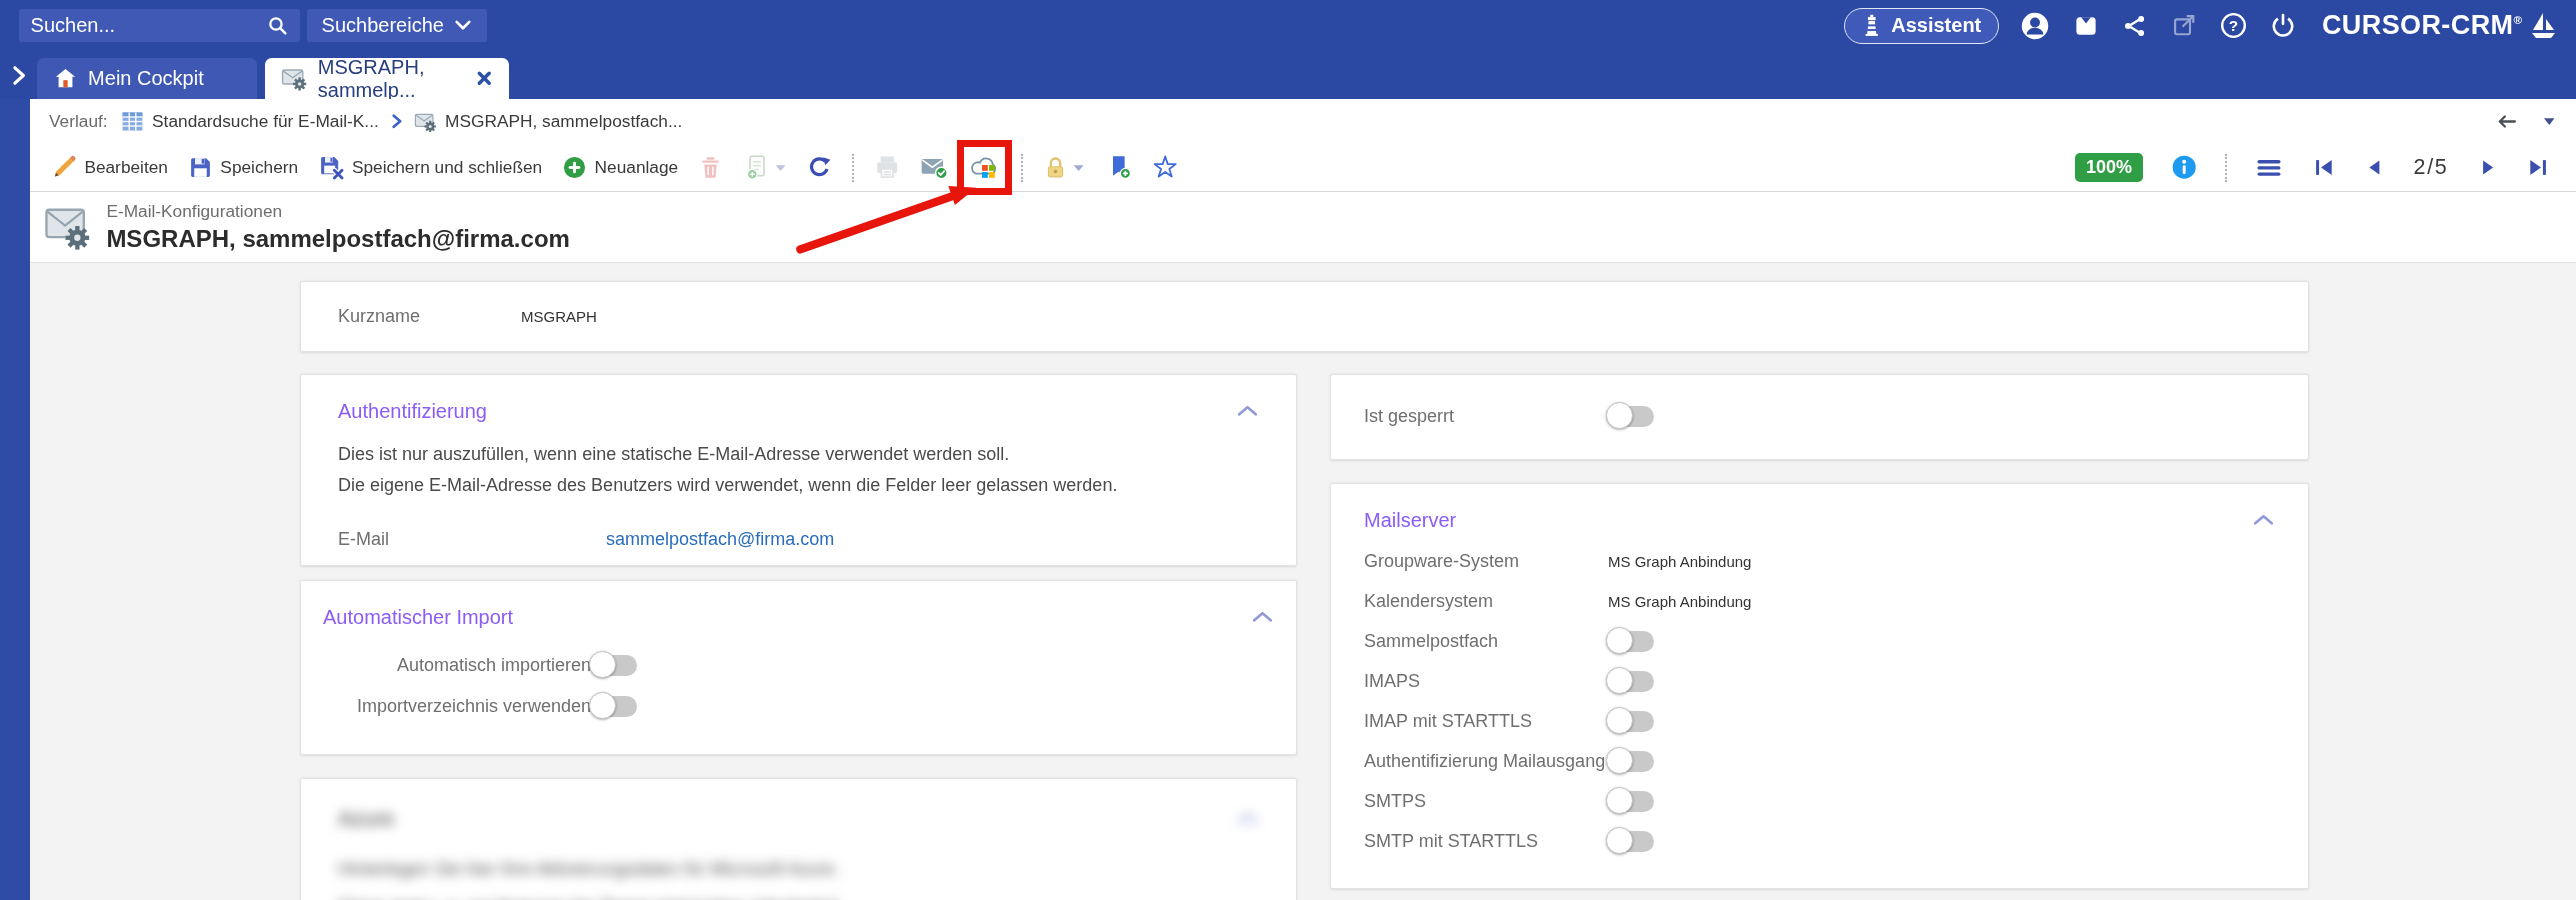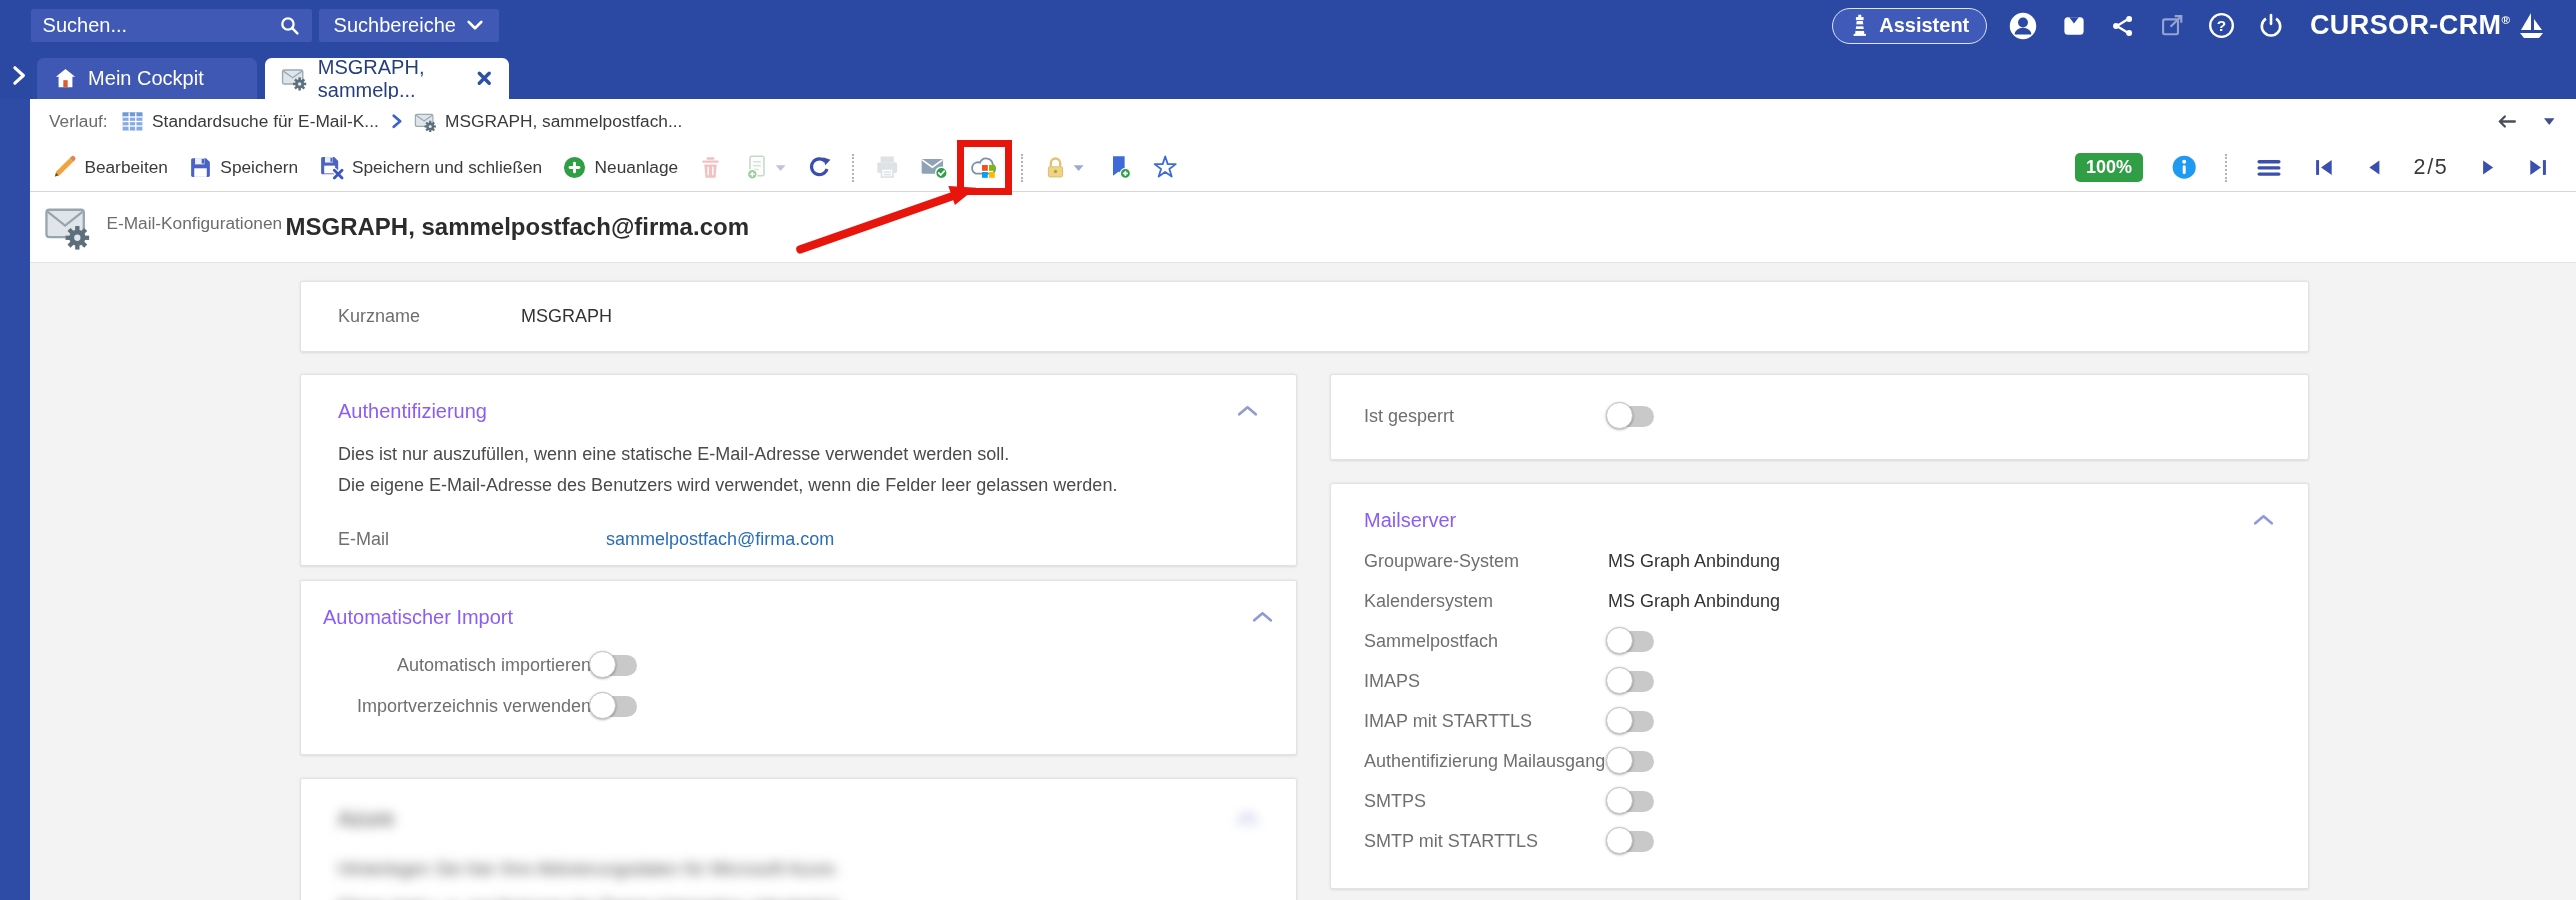--- a/index.html
+++ b/index.html
@@ -1,21 +1,21 @@
 <!DOCTYPE html>
 <html style="font-size:13.2px"><head>
 <meta charset="utf-8">
 <style>
   * { margin:0; padding:0; box-sizing:border-box; }
   html,body { width:2576px; height:901px; overflow:hidden; }
   body { font-family:"Liberation Sans","DejaVu Sans",sans-serif; background:#f3f3f4; }
   .page { position:relative; width:2576px; height:901px; overflow:hidden; }
 
   
-  .topbar { height:51px; background:#2b48a2; display:flex; align-items:center; padding:0 31px; }
+  .topbar { height:51px; background:#2b48a2; display:flex; align-items:center; padding:0 19px; }
   .search-box { width:281px; height:33px; background:#4059b5; border-radius:2.5px; display:flex; align-items:center; padding:0 11.6px; }
   .search-box .ph { color:#ffffff; font-size:20px; flex:1; }
   .scope-btn { height:33px; background:#4059b5; border-radius:2.5px; display:flex; align-items:center; gap:10px; padding:0 15px; margin-left:6.6px; color:#fff; font-size:20px; }
   .topbar-right { margin-left:auto; display:flex; align-items:center; gap:21.5px; }
   .assist-pill { height:36px; border:1.7px solid #dfe6f8; background:#3f5ab8; border-radius:18px; display:flex; align-items:center; gap:8.3px; padding:0 16.5px; color:#fff; font-size:20px; font-weight:bold; }
   .tb-icon { display:flex; align-items:center; justify-content:center; }
   .brand { color:#fff; font-size:27px; font-weight:bold; letter-spacing:0.4px; display:flex; align-items:center; gap:6.6px; margin-left:3.3px; }
   .brand sup { font-size:11.6px; }
 
   
@@ -45,36 +45,36 @@
   .caret-grp { display:flex; align-items:center; gap:4.1px; }
   .msgraph-wrap { position:relative; width:33px; height:33px; display:flex; align-items:center; justify-content:center;
                   outline:7.4px solid #e8150d; outline-offset:4.1px; }
   .anno-arrow { position:absolute; left:-178px; top:31px; width:190px; height:74px; z-index:30; pointer-events:none; }
   .toolbar-right { margin-left:auto; display:flex; align-items:center; gap:28px; padding-right:26px; }
   .zoom-badge { background:#2f9e44; color:#fff; font-weight:bold; font-size:18px; padding:4.1px 10.7px; border-radius:5px; }
   .page-num { font-size:21.5px; color:#3a3a3a; letter-spacing:1.7px; }
 
   
   .record-header { height:71px; background:#fff; border-bottom:0.8px solid #e3e3e3; display:flex; align-items:center; padding-left:13.2px; gap:13.2px; }
-  .rec-titles { display:flex; flex-direction:row; gap:3.3px; }
+  .rec-titles { display:flex; flex-direction:column; gap:3.3px; }
   .rec-entity { font-size:17.3px; color:#6d6d6d; }
   .rec-title { font-size:24px; color:#2c2c2c; font-weight:bold; }
 
   
   .content { flex:1; background:#f3f3f4; padding:18px 268px 0 270px; overflow:hidden; }
   .card { background:#fff; border:0.8px solid #e2e2e4; border-radius:2.5px; box-shadow:0 0.8px 2.5px rgba(0,0,0,0.10); }
   .card-kurzname { height:71px; display:flex; align-items:center; padding:0 37px; }
   .columns { display:flex; gap:33px; margin-top:21.5px; }
   .col-left { width:997px; flex:none; }
   .col-right { width:979px; flex:none; }
 
   .card-title-row { display:flex; align-items:center; justify-content:space-between; }
   .card-title { font-size:20px; color:#8b5cf6; }
   .label { color:#6f6f6f; font-size:18px; }
-  .value { color:#333; font-size:18px; }
+  .value { color:#333; font-size:15px; }
   .link { color:#2a6ebb; font-size:18px; }
   .field-row { display:flex; align-items:center; height:40px; }
   .lw222 { width:183px; flex:none; }
   .lw325 { width:268px; flex:none; }
   .lw295 { width:244px; flex:none; }
 
   .card-auth { height:192px; padding:25px 37px 0; margin-top:0; }
   .desc { color:#4a4a4a; font-size:18px; line-height:31px; margin-top:16.5px; }
   .card-auth .field-row { margin-top:18px; }
 

